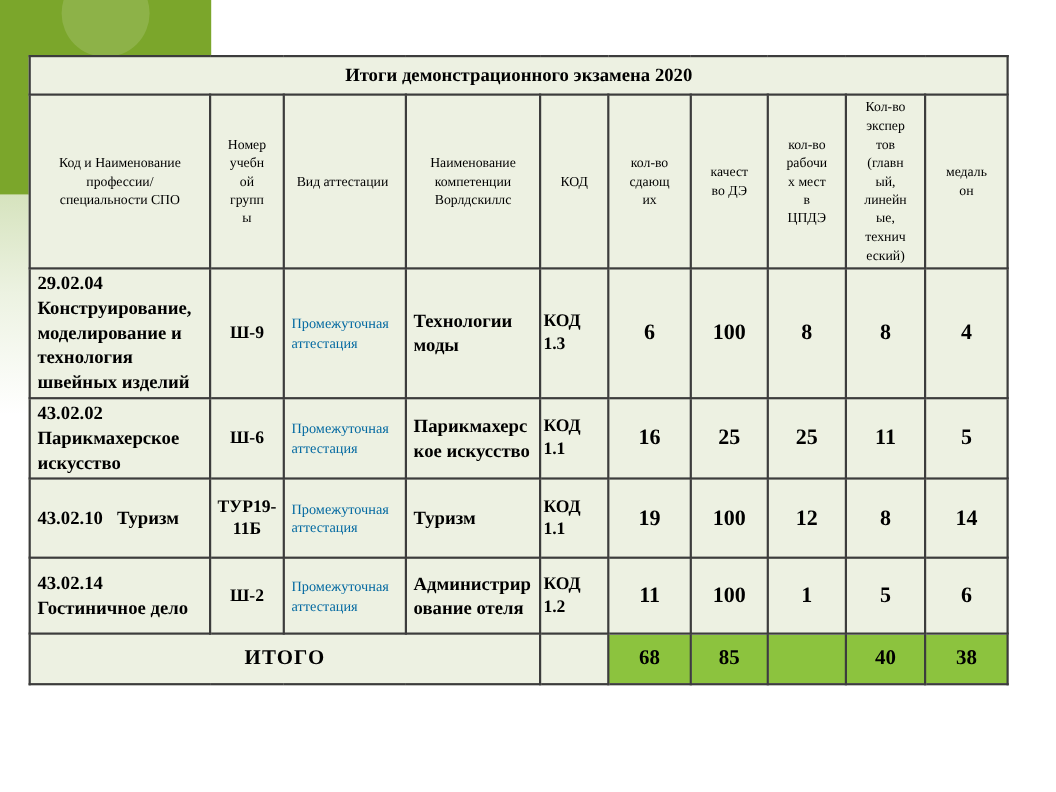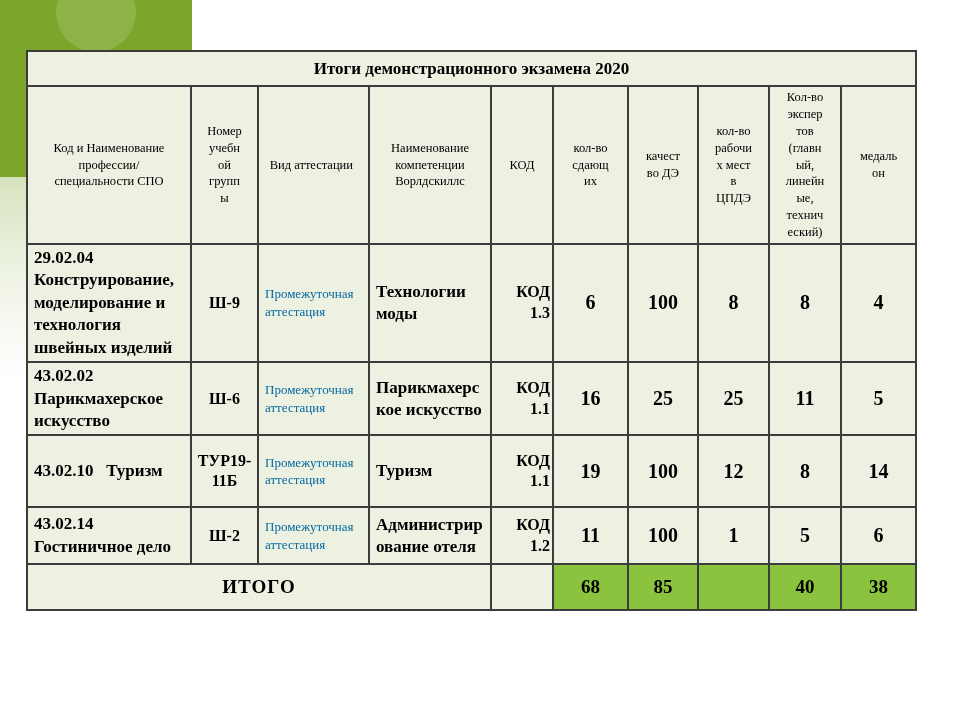--- a/index.html
+++ b/index.html
@@ -40,21 +40,21 @@
     border: 2px solid var(--border_color, #3c3c3c);
     vertical-align: middle;
     overflow: hidden;
   }
   tr.r-title  { height: 35px; }
   tr.r-head   { height: 110px; }
   tr.r-d1     { height: 117px; }
   tr.r-d2     { height: 73px; }
   tr.r-d3     { height: 72px; }
   tr.r-d4     { height: 72px; }
-  tr.r-d5     { height: 57px; }
+  tr.r-d5     { height: 69px; }
   tr.r-totals { height: 46px; }
 
   .t-title { text-align: center; font-weight: bold; font-size: 17px; }
 
   th.hd {
     font-weight: normal; font-size: 12.5px; text-align: center;
     line-height: 1.35; padding: 2px 15px;
     overflow-wrap: break-word; word-break: break-word;
   }
   th.hd-att { text-align: right; padding-left: 6px; }
@@ -63,21 +63,21 @@
     text-align: left; font-weight: bold; font-size: 17px;
     padding: 2px 4px 2px 6px; line-height: 1.32; white-space: pre-wrap;
   }
   td.c-group { text-align: center; font-weight: bold; font-size: 16px; line-height: 1.25; padding: 2px; margin-left: 18px; }
   td.c-att   { text-align: left; font-size: 13px; line-height: 1.35; padding: 2px 2px 2px 6px; color: #0369a1; }
   td.c-comp  {
     text-align: left; font-weight: bold; font-size: 17px;
     padding: 2px 2px 2px 6px; line-height: 1.3;
     overflow-wrap: break-word; word-break: break-word;
   }
-  td.c-code  { text-align: right; font-weight: bold; font-size: 16px; line-height: 1.3; padding: 2px; }
+  td.c-code  { text-align: left; font-weight: bold; font-size: 16px; line-height: 1.3; padding: 2px; }
   td.c-num   { text-align: center; font-weight: bold; font-size: 20px; }
 
   td.c-totlabel { text-align: center; font-weight: bold; font-size: 19px; letter-spacing: 1px; }
   td.c-totnum {
     text-align: center; font-weight: bold; font-size: 19px;
     background: var(--highlight_green, #8CC33E);
   }
 </style>
 </head>
 <body>

